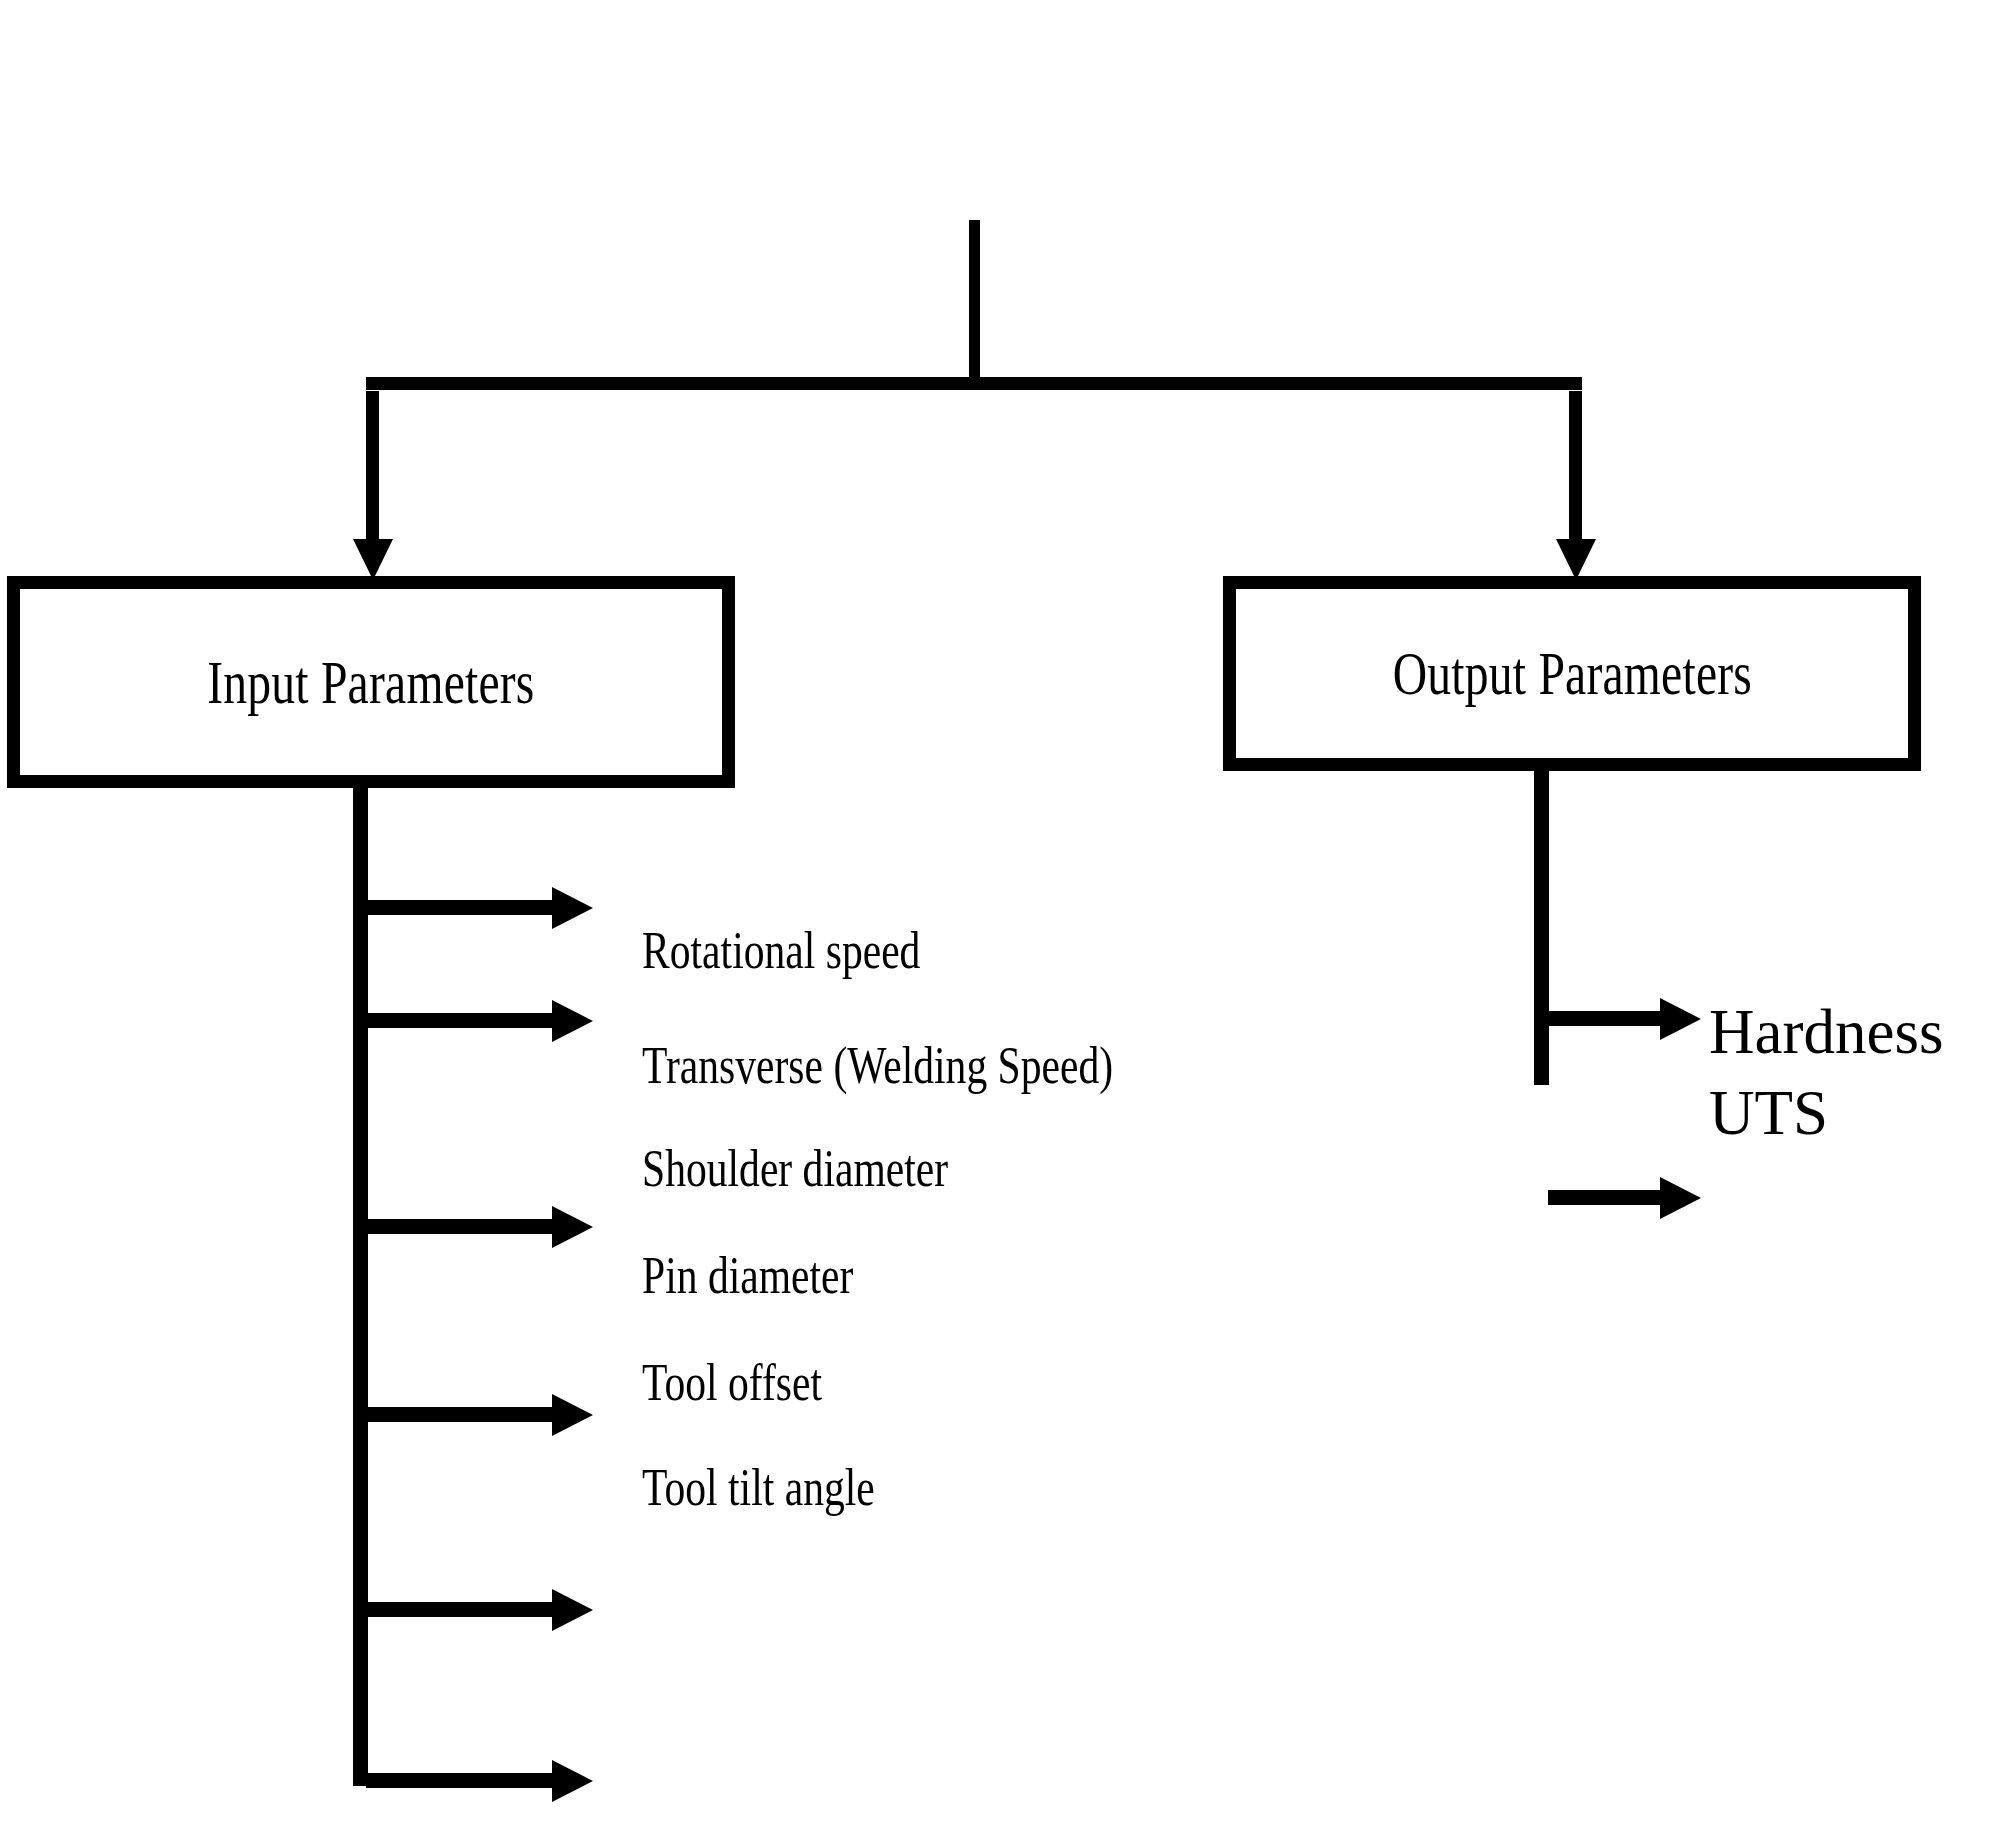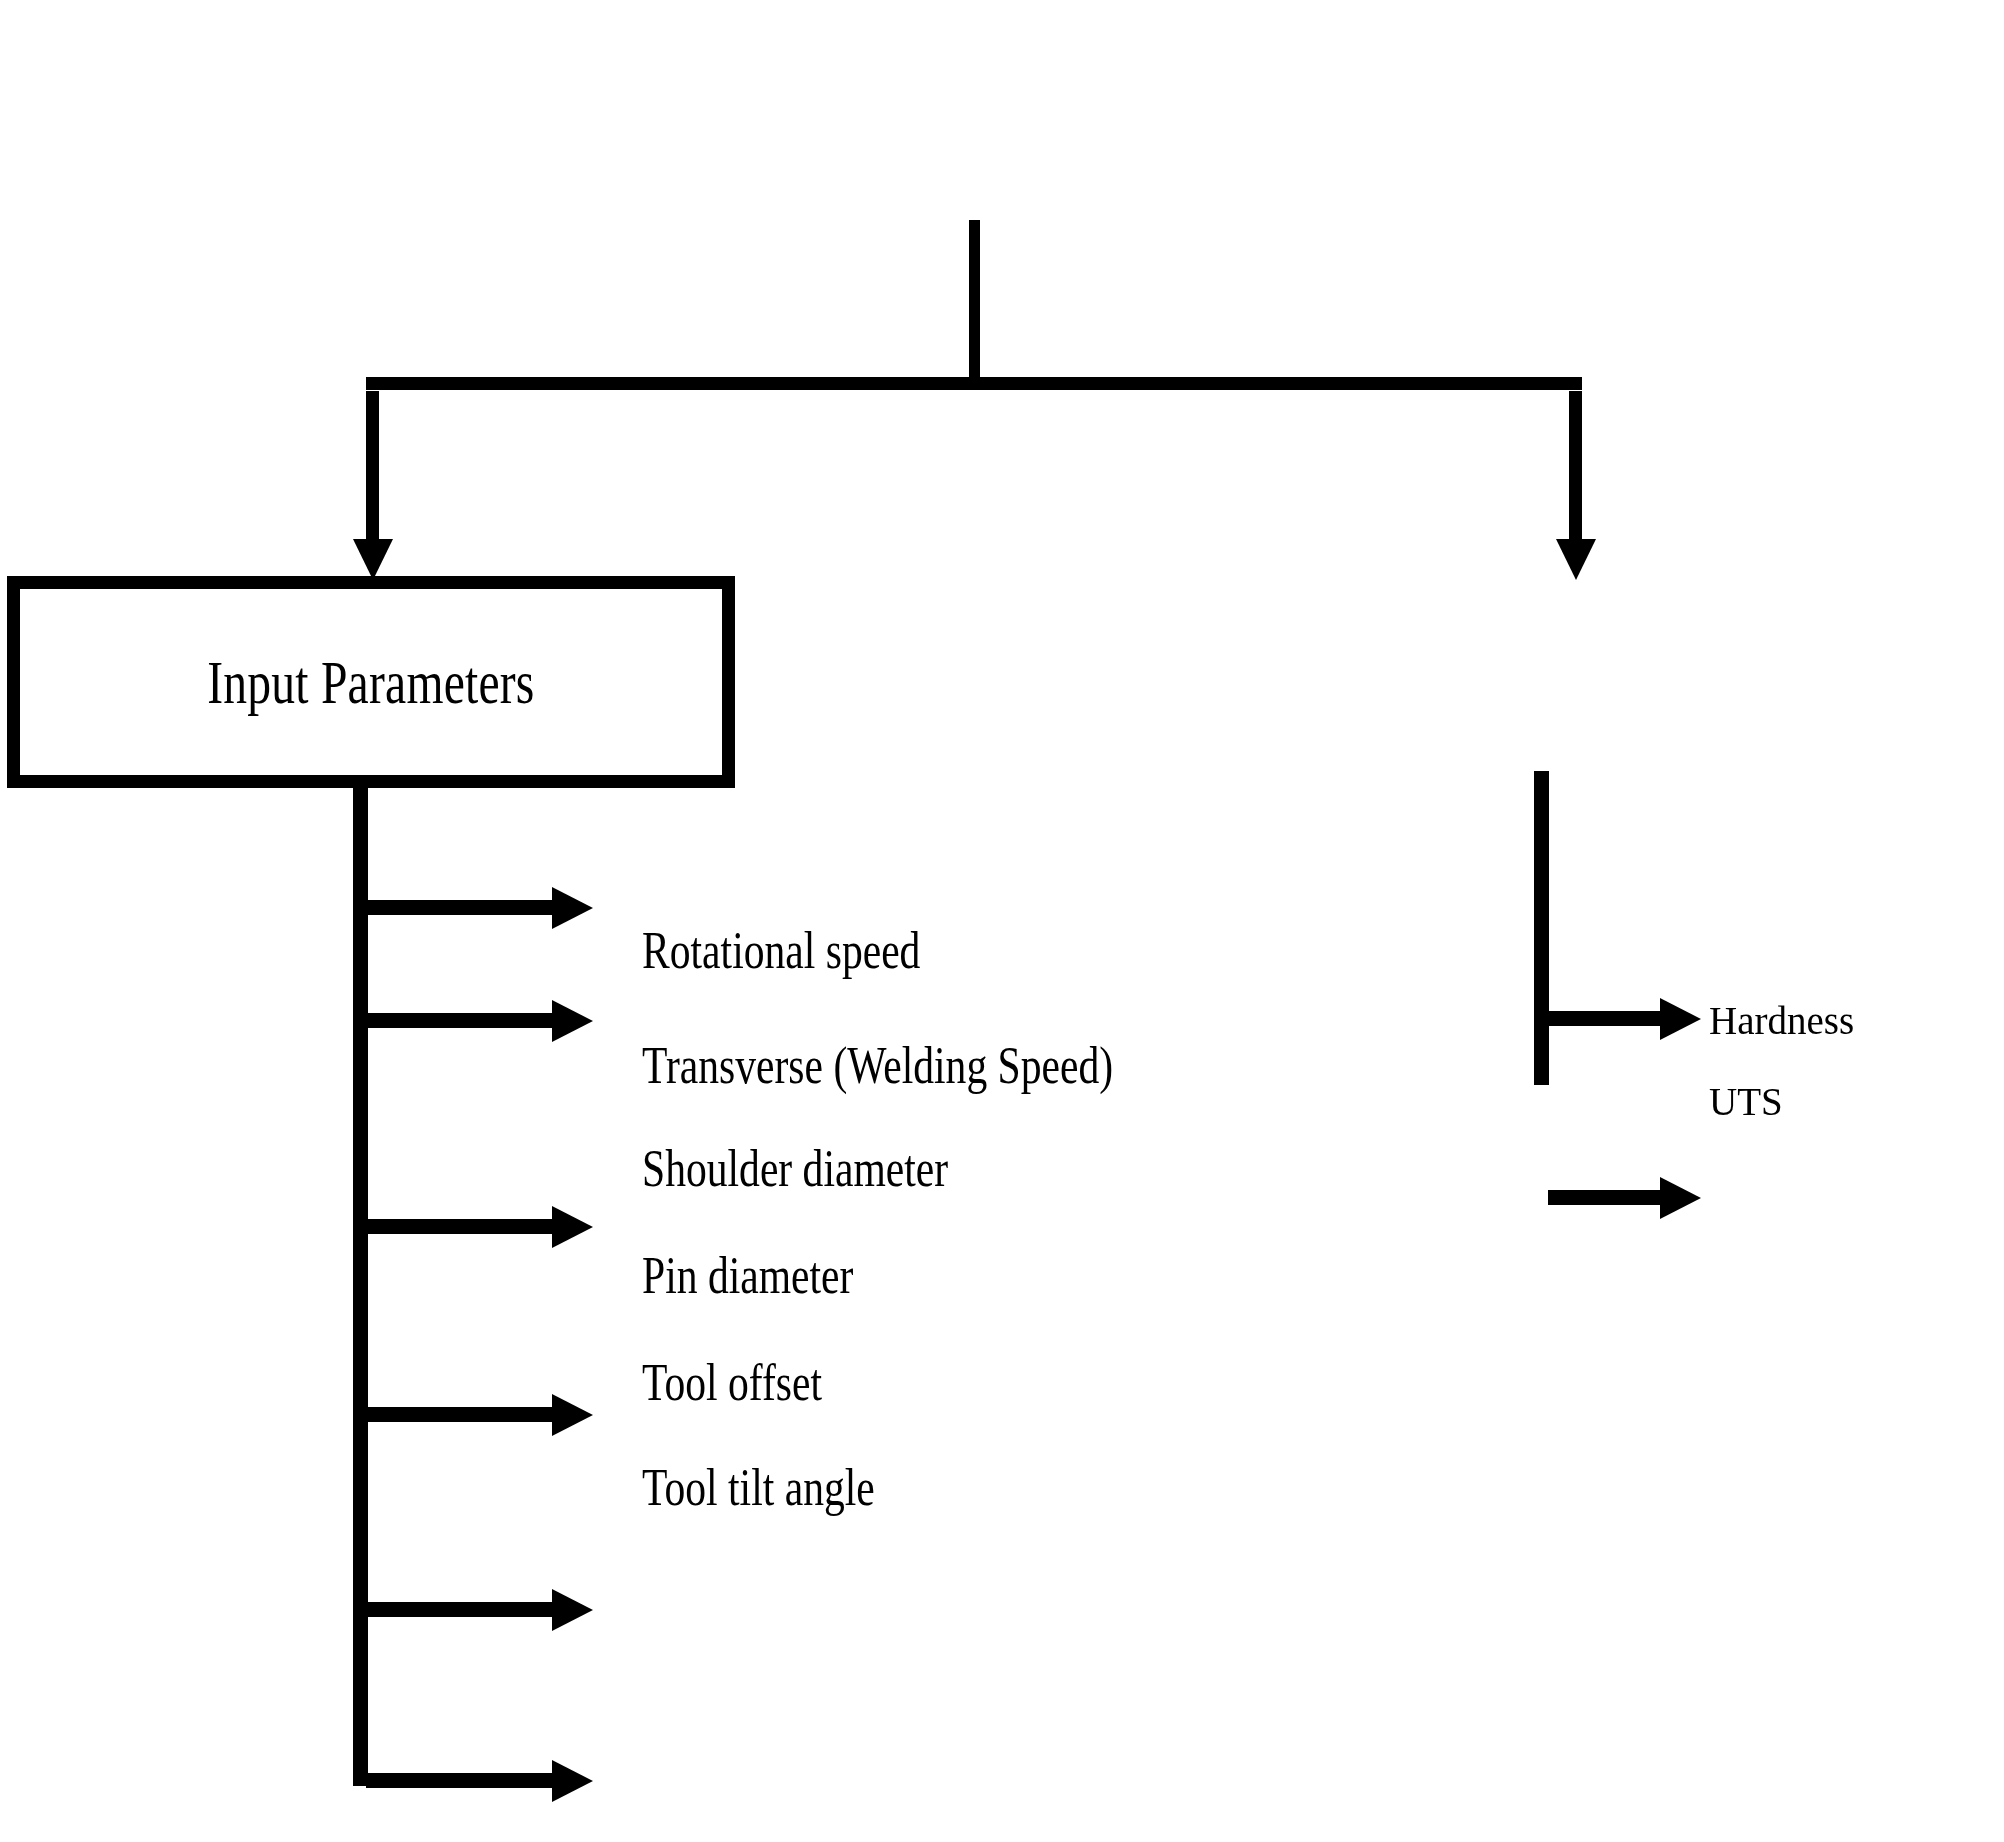--- a/index.html
+++ b/index.html
@@ -110,21 +110,21 @@
     font-size: 52px;
     line-height: 1;
     color: #000000;
     white-space: nowrap;
     transform: scaleX(0.80);
     transform-origin: left center;
   }
   .out-label {
     position: absolute;
     font-family: "Liberation Serif", "DejaVu Serif", serif;
-    font-size: 39px;
+    font-size: 63px;
     line-height: 1;
     color: #000000;
     white-space: nowrap;
   }
 </style>
 </head>
 <body>
 
 <div id="canvas">
 
@@ -167,20 +167,23 @@
     <div class="head" style="left:186px;"></div>
   </div>
 
   <div class="param-label" style="left:642px; top:925px;">Rotational speed</div>
   <div class="param-label" style="left:642px; top:1040px;">Transverse (Welding Speed)</div>
   <div class="param-label" style="left:642px; top:1143px;">Shoulder diameter</div>
   <div class="param-label" style="left:642px; top:1250px;">Pin diameter</div>
   <div class="param-label" style="left:642px; top:1357px;">Tool offset</div>
   <div class="param-label" style="left:642px; top:1462px;">Tool tilt angle</div>
 
+  <div class="node-box" id="box-output">
+    <span class="node-label">Output Parameters</span>
+  </div>
 
   <div id="trunk-output" class="vline"></div>
 
   <div class="branch" style="left:1548px; top:1011px; width:160px;">
     <div class="shaft" style="width:120px;"></div>
     <div class="head" style="left:112px;"></div>
   </div>
   <div class="branch" style="left:1548px; top:1190px; width:160px;">
     <div class="shaft" style="width:120px;"></div>
     <div class="head" style="left:112px;"></div>

